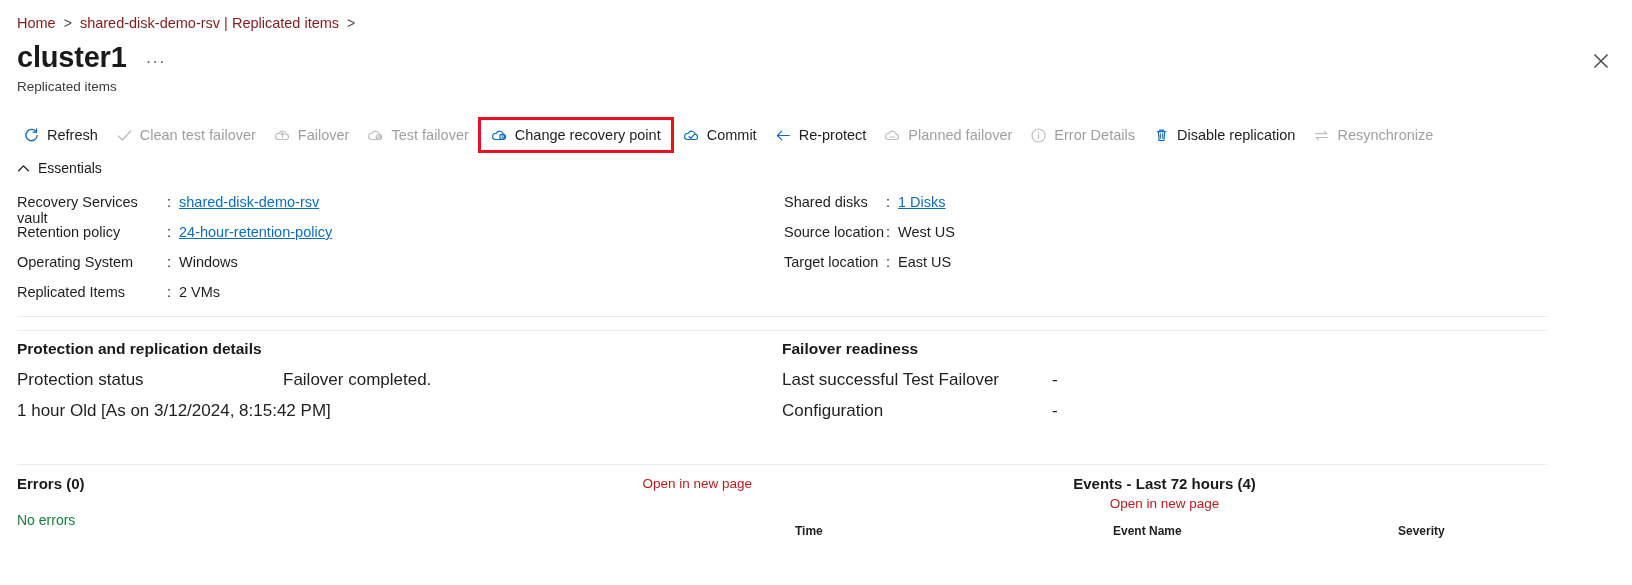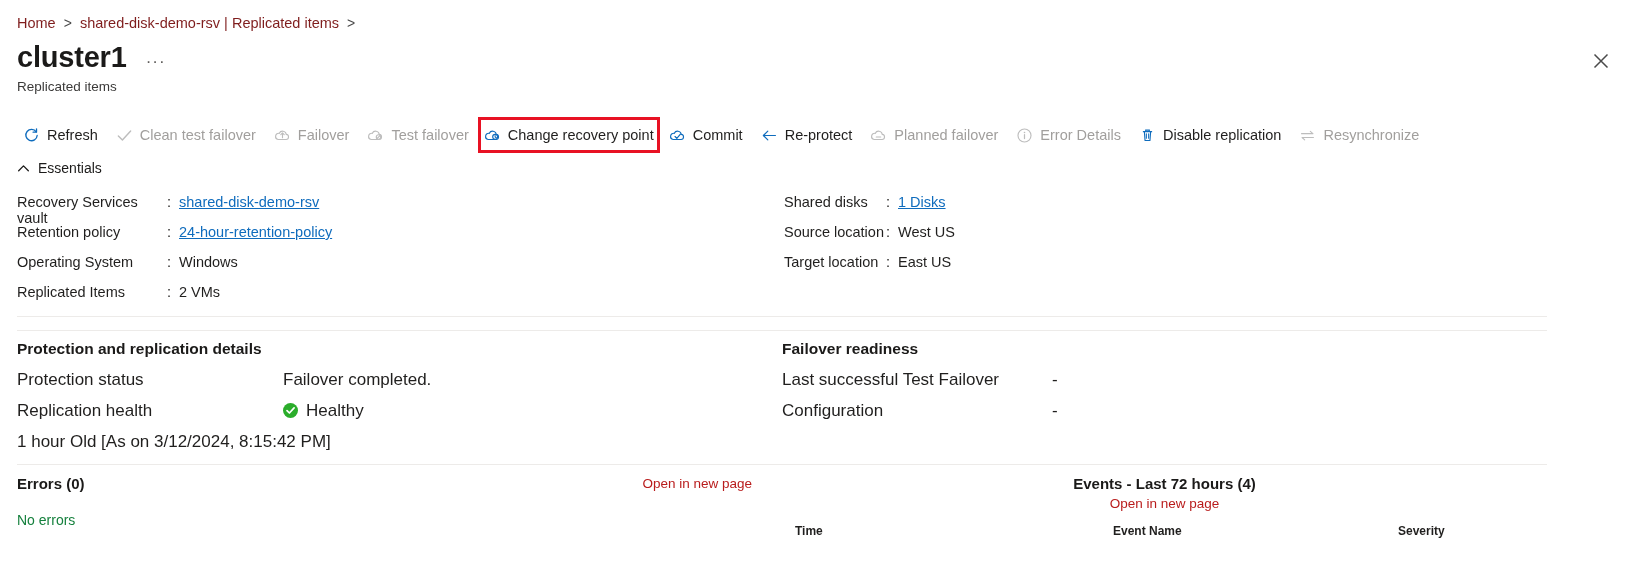--- a/index.html
+++ b/index.html
@@ -112,21 +112,21 @@
     align-items: center;
     justify-content: center;
     color: #0f6cbd;
     flex: 0 0 auto;
   }
   .cmd .lbl { line-height: 17px; }
   .cmd.disabled { color: #a19f9d; cursor: default; }
   .cmd.disabled .ico { color: #bdbdbd; }
   .cmd.highlighted {
     box-shadow: 0 0 0 3px #e81123;
-    padding: 0 3px;
+    padding: 0 10px;
     margin: 0 3px;
   }
   .cmd .ico svg { display: block; }
 
   
   .essentials-head {
     position: absolute;
     left: 17px;
     top: 160px;
     display: flex;
@@ -449,31 +449,20 @@
 <div class="hr d1"></div>
 <div class="hr d2"></div>
 
 <div class="sec-title left">Protection and replication details</div>
 <div class="det-left">
   <div class="det-row">
     <span class="det-key">Protection status</span>
     <span class="det-val">Failover completed.</span>
   </div>
   <div class="det-row">
-    <span class="det-key">Replication health</span>
-    <span class="det-val">
-      <span class="health-badge">
-        <svg viewBox="0 0 15 15" width="15" height="15">
-            <path d="M4 7.6 L6.4 10 L11.1 4.9" stroke="#ffffff" stroke-width="1.7" fill="none" stroke-linecap="round" stroke-linejoin="round"></path>
-          </svg>
-      </span>
-      <span>Healthy</span>
-    </span>
-  </div>
-  <div class="det-row">
     <span class="det-val">1 hour Old [As on 3/12/2024, 8:15:42 PM]</span>
   </div>
 </div>
 
 <div class="sec-title right">Failover readiness</div>
 <div class="det-right">
   <div class="det-row">
     <span class="det-key rt">Last successful Test Failover</span>
     <span class="det-val">-</span>
   </div>

